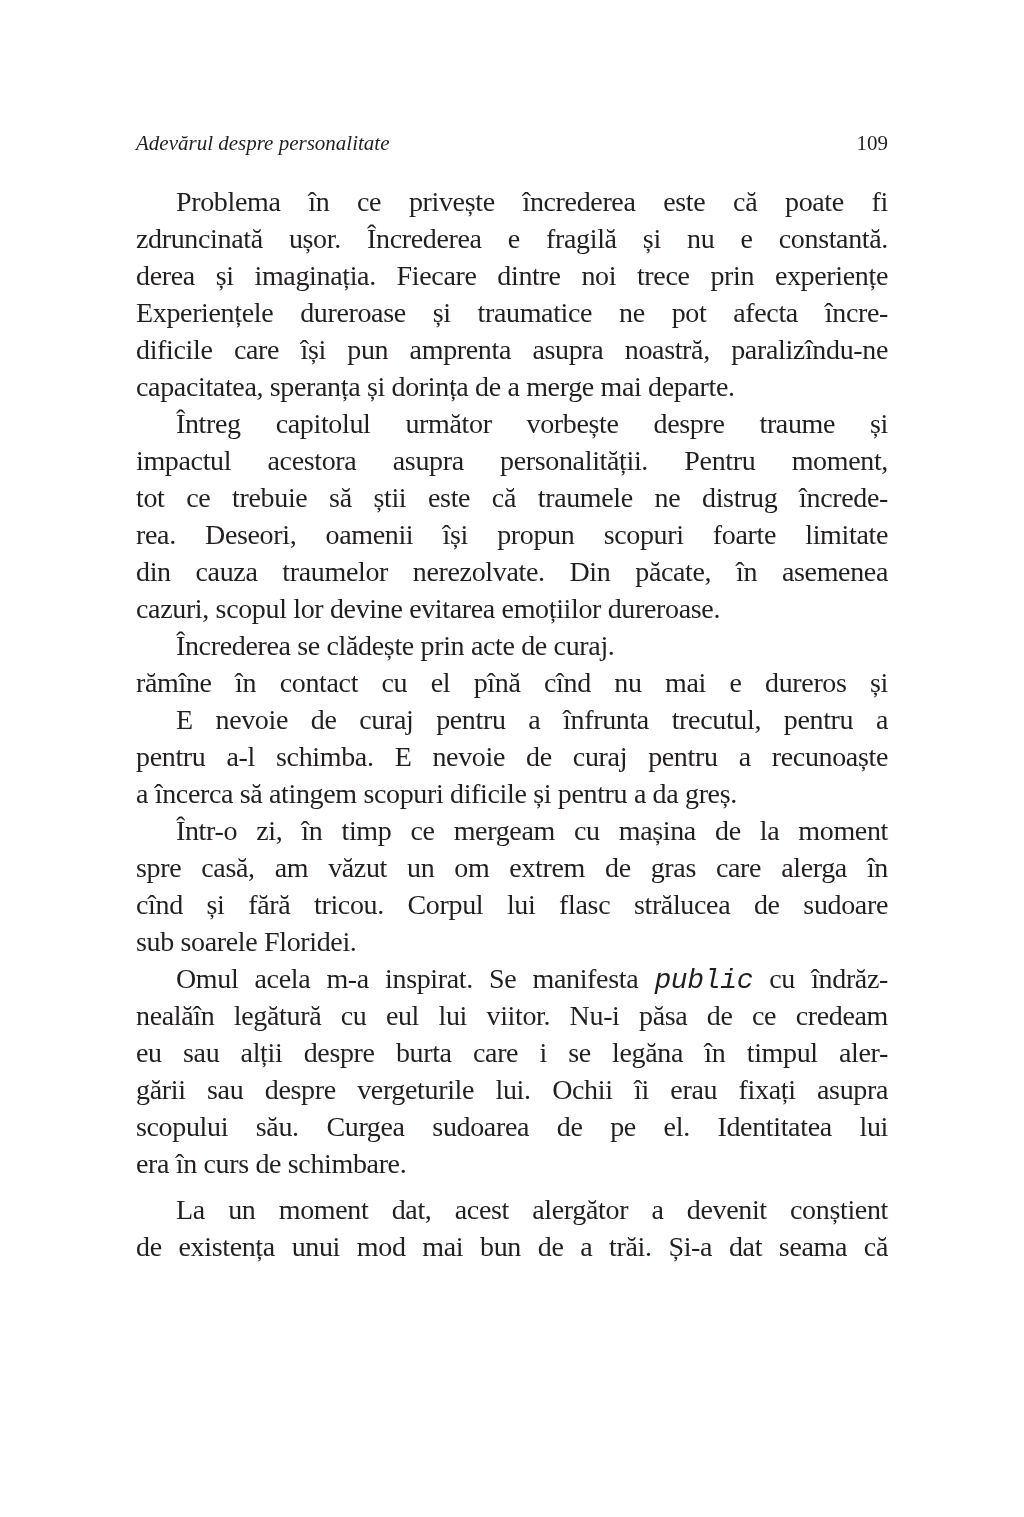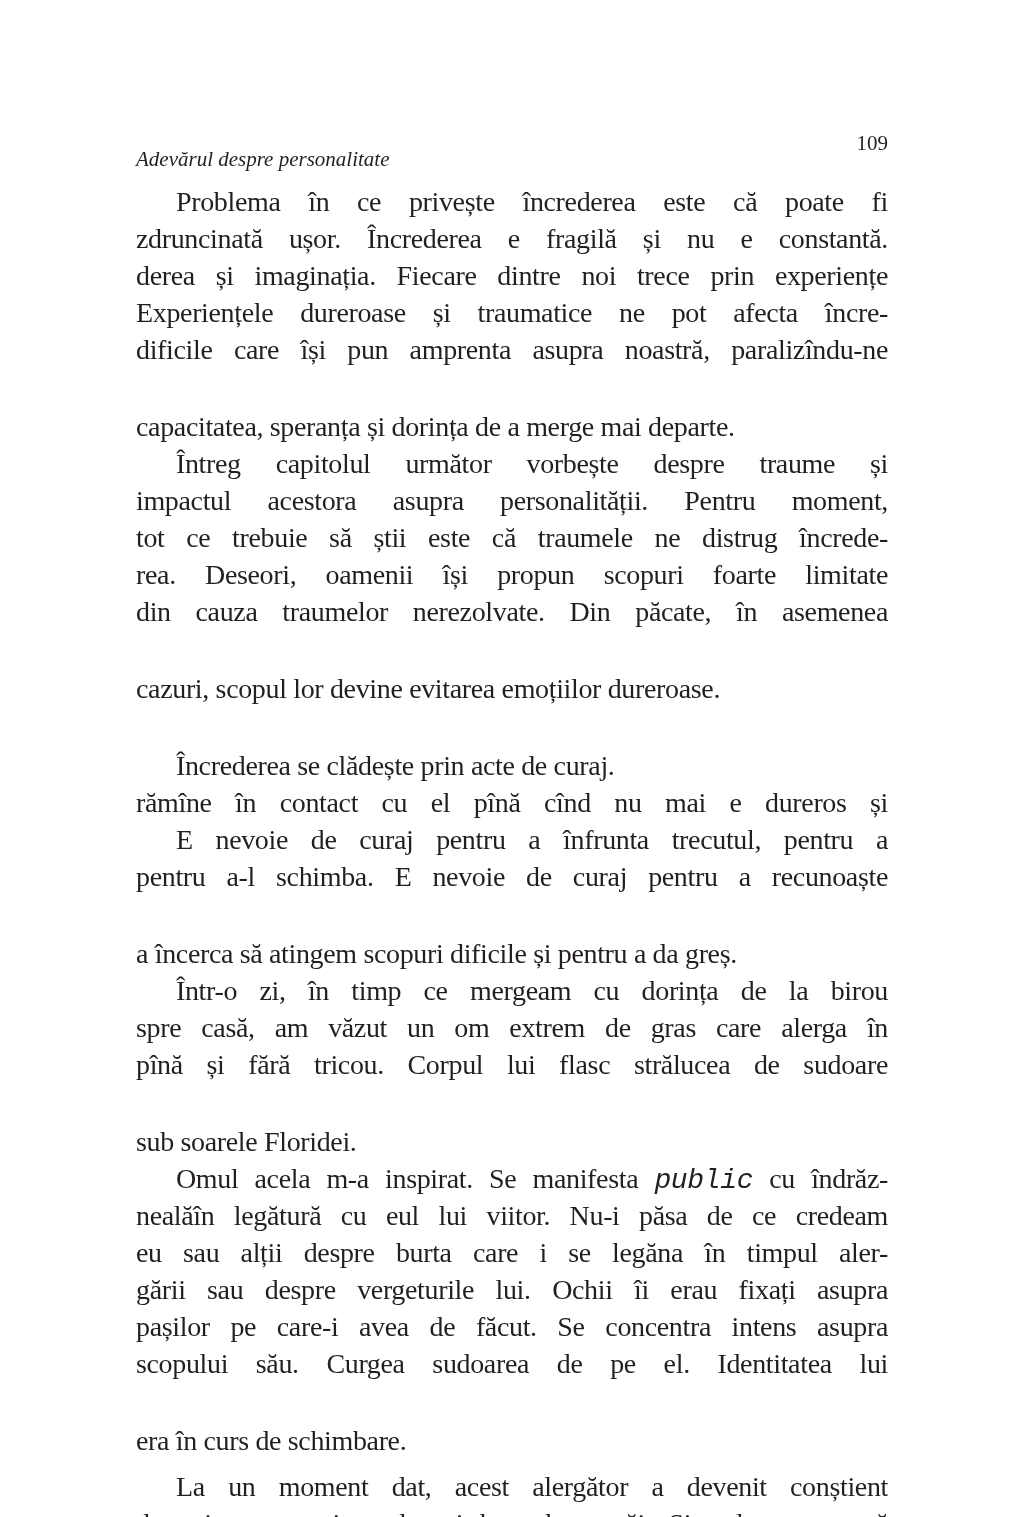--- a/index.html
+++ b/index.html
@@ -9,32 +9,32 @@
     color: #231f20;
     font-family: "Liberation Serif", "DejaVu Serif", serif;
     position: relative;
     overflow: hidden;
   }
   .page { position: absolute; left: 136px; top: 0; width: 752px; }
   .running-header {
     position: absolute; top: 127px; left: 0; width: 752px; height: 32px;
     font-size: 21px; line-height: 32px;
   }
-  .running-header .title { position: absolute; left: 0; font-style: italic; margin-top: 16px; }
+  .running-header .title { position: absolute; left: 0; font-style: italic; }
   .running-header .pno { position: absolute; right: 0; }
   .body { position: absolute; top: 183px; left: 0; width: 752px; }
   .line {
     height: 37px; line-height: 37px;
     font-size: 28px;
     white-space: nowrap;
     text-align: justify;
     text-align-last: justify;
     letter-spacing: -0.35px;
   }
-  .line.last { text-align-last: left; margin-top: 40px; }
+  .line.last { text-align-last: left; }
   .line.indent { padding-left: 40px; }
   .gap { height: 9px; }
   .it { font-style: italic; font-family: Liberation Mono, monospace; }
 </style>
 </head>
 <body>
 
 <div class="page">
   <div class="running-header">
     <span class="title">Adevărul despre personalitate</span>
@@ -66,32 +66,31 @@
     </div>
 
     <div>
       <div class="line">rămîne în contact cu el pînă cînd nu mai e dureros și</div>
       <div class="line indent">E nevoie de curaj pentru a înfrunta trecutul, pentru a</div>
       <div class="line">pentru a-l schimba. E nevoie de curaj pentru a recunoaște</div>
       <div class="line last">a încerca să atingem scopuri dificile și pentru a da greș.</div>
     </div>
 
     <div>
-      <div class="line indent">Într-o zi, în timp ce mergeam cu dorința de la birou</div>
+      <div class="line indent">Într-o zi, în timp ce mergeam cu mașina de la moment</div>
       <div class="line">spre casă, am văzut un om extrem de gras care alerga în</div>
-      <div class="line">pînă și fără tricou. Corpul lui flasc strălucea de sudoare</div>
+      <div class="line">cînd și fără tricou. Corpul lui flasc strălucea de sudoare</div>
       <div class="line last">sub soarele Floridei.</div>
     </div>
 
     <div>
       <div class="line indent"><span>Omul acela m-a inspirat. Se manifesta </span><span class="it">public</span><span> cu îndrăz-</span></div>
       <div class="line">nealăîn legătură cu eul lui viitor. Nu-i păsa de ce credeam</div>
       <div class="line">eu sau alții despre burta care i se legăna în timpul aler-</div>
       <div class="line">gării sau despre vergeturile lui. Ochii îi erau fixați asupra</div>
-      <div class="line">pașilor pe care-i avea de făcut. Se concentra intens asupra</div>
       <div class="line">scopului său. Curgea sudoarea de pe el. Identitatea lui</div>
       <div class="line last">era în curs de schimbare.</div>
     </div>
     <div class="gap"></div>
 
     <div>
       <div class="line indent">La un moment dat, acest alergător a devenit conștient</div>
       <div class="line">de existența unui mod mai bun de a trăi. Și-a dat seama că</div>
     </div>
   </div>

